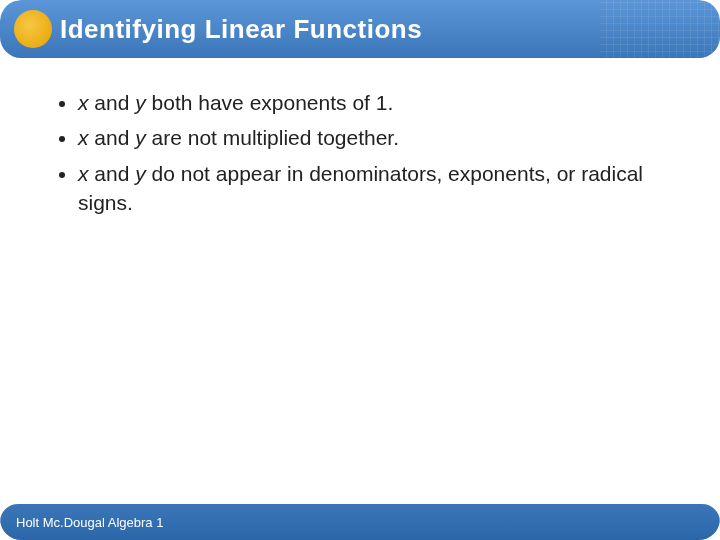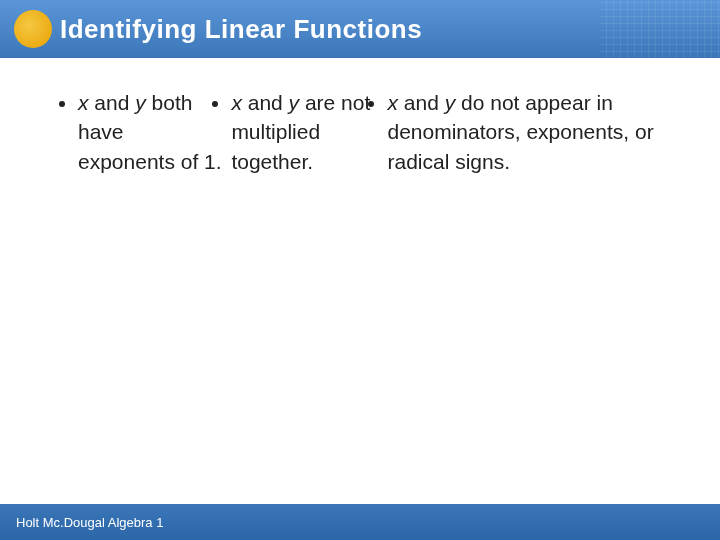--- a/index.html
+++ b/index.html
@@ -1,18 +1,19 @@
 <!DOCTYPE html>
 <html><head>
   <meta charset="utf-8">
   <style>
     * {
       margin: 0;
       padding: 0;
       box-sizing: border-box;
+      border-radius: 21px;
     }
 
     body {
       width: 720px;
       height: 540px;
       overflow: hidden;
       font-family: Arial, sans-serif;
       background: #fff;
     }
 
@@ -95,20 +96,21 @@
       color: #222222;
       line-height: 1.35;
       margin-bottom: 16px;
       font-family: Arial, sans-serif;
     }
 
     .bullet-list {
       list-style: disc;
       padding-left: 38px;
       display: flex;
+      flex-direction: column;
       gap: 6px;
     }
 
     .bullet-list li {
       font-size: 21px;
       color: #222222;
       line-height: 1.4;
       font-family: Arial, sans-serif;
     }
 

